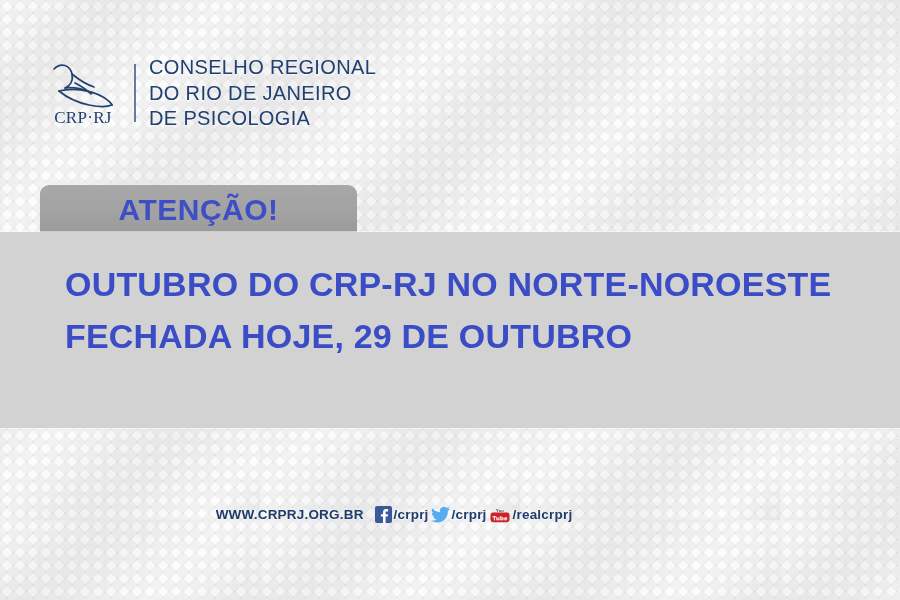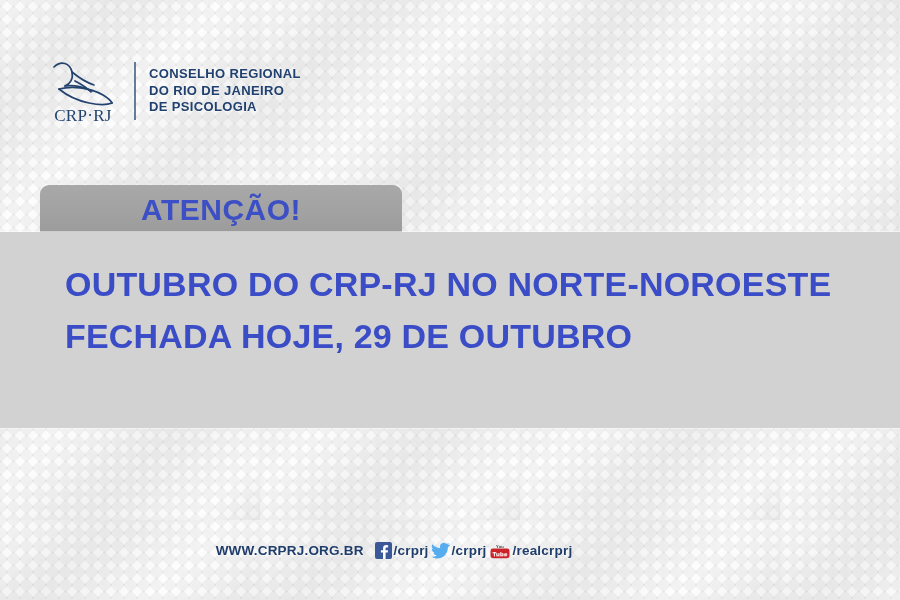--- a/index.html
+++ b/index.html
@@ -32,38 +32,38 @@
   #logo {
     position:absolute; left:45px; top:55px;
     display:flex; align-items:center; gap:13px;
   }
   #logo-mark { width:76px; height:72px; display:block; }
   #logo-divider {
     width:2px; height:58px; background:#35537f; opacity:.75;
   }
   #logo-text {
     color:#20406f;
-    font-size:13px; font-weight:bold;
+    font-size:20px; font-weight:normal;
     line-height:1.28; letter-spacing:.35px;
     text-transform:uppercase;
     text-shadow:0 1px 0 rgba(255,255,255,.45);
   }
 
   
   #band {
     position:absolute; left:0; top:232px;
     width:900px; height:196px;
     background:#d2d2d2;
     box-shadow:0 -1px 0 rgba(255,255,255,.5), 0 1px 0 rgba(255,255,255,.45);
   }
 
   
   #attention-banner {
     position:absolute; left:40px; top:185px;
-    width:362px; height:50px;
+    width:317px; height:50px;
     background:linear-gradient(180deg,#a8a8a8 0%,#a2a2a2 55%,#9a9a9a 100%);
     border-radius:9px 9px 0 0;
     display:flex; align-items:center; justify-content:center;
   }
   #attention-label {
     color:#3d4fc4;
     font-size:30px; font-weight:bold;
     letter-spacing:.5px;
   }
 
@@ -72,21 +72,21 @@
     position:absolute; left:65px; top:258px;
     width:810px;
     color:#3a4cc6;
     font-size:34px; font-weight:bold;
     line-height:52px; letter-spacing:.2px;
   }
   #headline .hl-line { display:block; white-space:nowrap; }
 
   
   #footer {
-    position:absolute; left:0; top:542px;
+    position:absolute; left:0; top:506px;
     width:788px;
     display:flex; align-items:center; justify-content:center; gap:2px;
     color:#1f3d6b;
     font-size:13.5px; font-weight:bold;
     letter-spacing:.2px;
     text-shadow:0 1px 0 rgba(255,255,255,.4);
   }
   #footer .social { display:flex; align-items:center; gap:2px;justify-content:center; }
   #footer .handle { color:#1f3d6b; }
   #site-url { margin-right:9px; }

